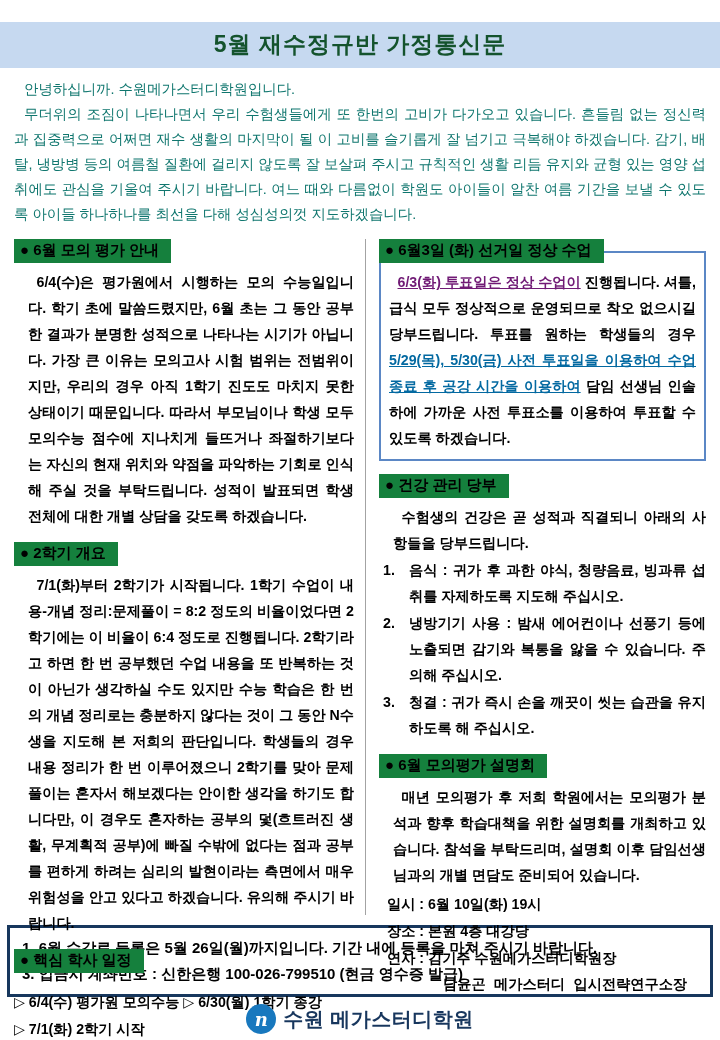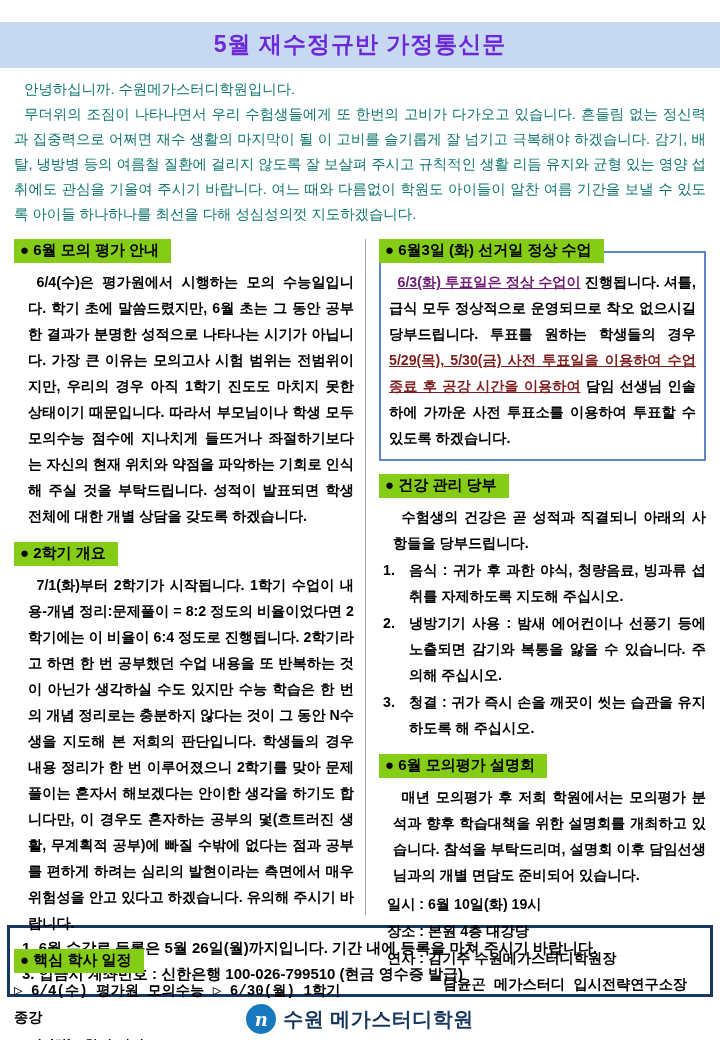--- a/index.html
+++ b/index.html
@@ -9,34 +9,34 @@
     font-family: "Liberation Sans", "DejaVu Sans", sans-serif;
     color: #000;
   }
   .page { width: 720px; height: 1040px; padding: 0 14px; position: relative; }
 
   .title-bar {
     margin: 22px -14px 0 -14px;
     background: #c6d9f0;
     text-align: center;
     padding: 7px 0 8px 0;
-    font-size: 23px; font-weight: bold; color: #6d28d9;
+    font-size: 23px; font-weight: bold; color: #14532d;
     letter-spacing: 1px;
   }
 
   .intro { margin-top: 9px; font-size: 14.4px; line-height: 25px; color: #0f766e; }
   .intro p { text-indent: 0.7em; text-align: justify; }
 
   .columns { display: flex; margin-top: 12px; height: 676px; }
   .col-left  { width: 352px; padding-right: 11px; border-right: 1px solid #a3a3a3; }
   .col-right { flex: 1; padding-left: 13px; }
 
   .sec-header {
     display: inline-block;
-    background: #84cc16;
+    background: #15803d;
     padding: 2px 12px 3px 6px;
     font-size: 15px; font-weight: bold; color: #000;
     position: relative; z-index: 2;
   }
   .sec-body {
     margin-top: 6px;
     font-size: 14.2px; font-weight: bold; line-height: 26px;
     text-align: justify; text-indent: 0.6em; margin-left: 14px;
   }
   .mt { margin-top: 13px; }
@@ -51,21 +51,21 @@
     border: 2px solid #5b87c5;
     margin-top: -12px;
     padding: 16px 8px 8px 8px;
     position: relative; z-index: 1;
   }
   .vote-box p {
     font-size: 14.2px; font-weight: bold; line-height: 26px;
     text-align: justify; text-indent: 0.6em;
   }
   .red-ul  { color: #701a75; text-decoration: underline; }
-  .blue-ul { color: #7f1d1d; text-decoration: underline; margin-top: 17px; }
+  .blue-ul { color: #0369a1; text-decoration: underline; margin-top: 17px; }
 
   .h-row { display: flex; font-size: 14.2px; font-weight: bold; line-height: 26px; margin-top: 1px; }
   .h-num { width: 30px; padding-left: 4px; }
   .h-text { flex: 1; text-align: justify; }
 
   .detail-line { font-size: 14.2px; font-weight: bold; line-height: 27px; padding-left: 8px; }
   .detail-indent { padding-left: 64px; font-family: Liberation Mono, monospace; }
 
   .notice-box {
     margin: 10px -7px 0 -7px;
@@ -105,21 +105,21 @@
         <p class="sec-body">6/4(수)은 평가원에서 시행하는 모의 수능일입니다.  학기 초에 말씀드렸지만, 6월 초는 그 동안 공부한 결과가 분명한 성적으로 나타나는 시기가 아닙니다.  가장 큰 이유는 모의고사 시험 범위는 전범위이지만, 우리의 경우 아직 1학기 진도도 마치지 못한 상태이기 때문입니다.  따라서 부모님이나 학생 모두 모의수능 점수에 지나치게 들뜨거나 좌절하기보다는 자신의 현재 위치와 약점을 파악하는 기회로 인식해 주실 것을 부탁드립니다.  성적이 발표되면 학생 전체에 대한 개별 상담을 갖도록 하겠습니다.</p>
       </div>
 
       <div class="mt">
         <span class="sec-header">● 2학기 개요</span>
         <p class="sec-body">7/1(화)부터 2학기가 시작됩니다. 1학기 수업이 내용-개념 정리:문제풀이 = 8:2 정도의 비율이었다면 2학기에는 이 비율이 6:4 정도로 진행됩니다.  2학기라고 하면 한 번 공부했던 수업 내용을 또 반복하는 것이 아닌가 생각하실 수도 있지만 수능 학습은 한 번의 개념 정리로는 충분하지 않다는 것이 그 동안 N수생을 지도해 본 저희의 판단입니다.  학생들의 경우 내용 정리가 한 번 이루어졌으니 2학기를 맞아 문제풀이는 혼자서 해보겠다는 안이한 생각을 하기도 합니다만, 이 경우도 혼자하는 공부의 덫(흐트러진 생활, 무계획적 공부)에 빠질 수밖에 없다는 점과 공부를 편하게 하려는 심리의 발현이라는 측면에서 매우 위험성을 안고 있다고 하겠습니다.  유의해 주시기 바랍니다.</p>
       </div>
 
       <div class="mt">
         <span class="sec-header">● 핵심 학사 일정</span>
-        <p class="sched-line" style="margin-top:5px;font-family:Liberation Mono, monospace;">▷ 6/4(수) 평가원 모의수능 ▷ 6/30(월) 1학기 종강</p>
+        <p class="sched-line" style="margin-top:16px;">▷ 6/4(수) 평가원 모의수능 ▷ 6/30(월) 1학기 종강</p>
         <p class="sched-line">▷ 7/1(화)  2학기 시작</p>
         <p class="red-note">*** 6월 모의평가 응시 명단을 교육과정평가원에 제출해야 하므로 기간 내 등록 부탁드립니다.</p>
       </div>
 
     </div>
 
     <div class="col-right">
 
       <div>
         <span class="sec-header">● 6월3일 (화) 선거일 정상 수업</span>

